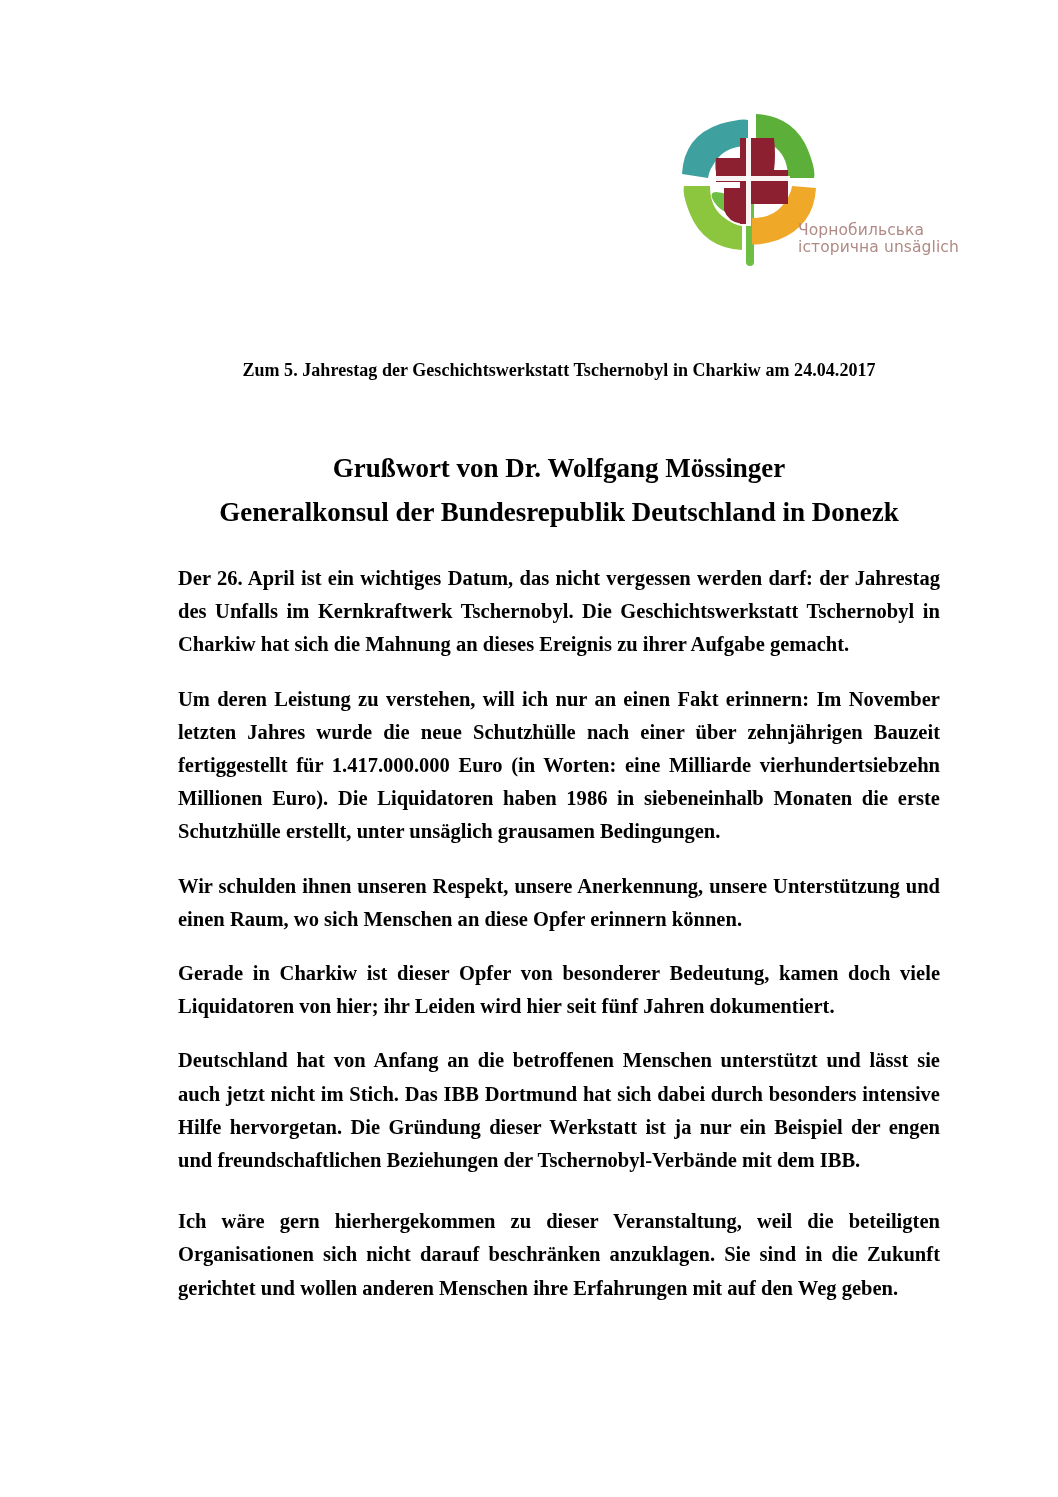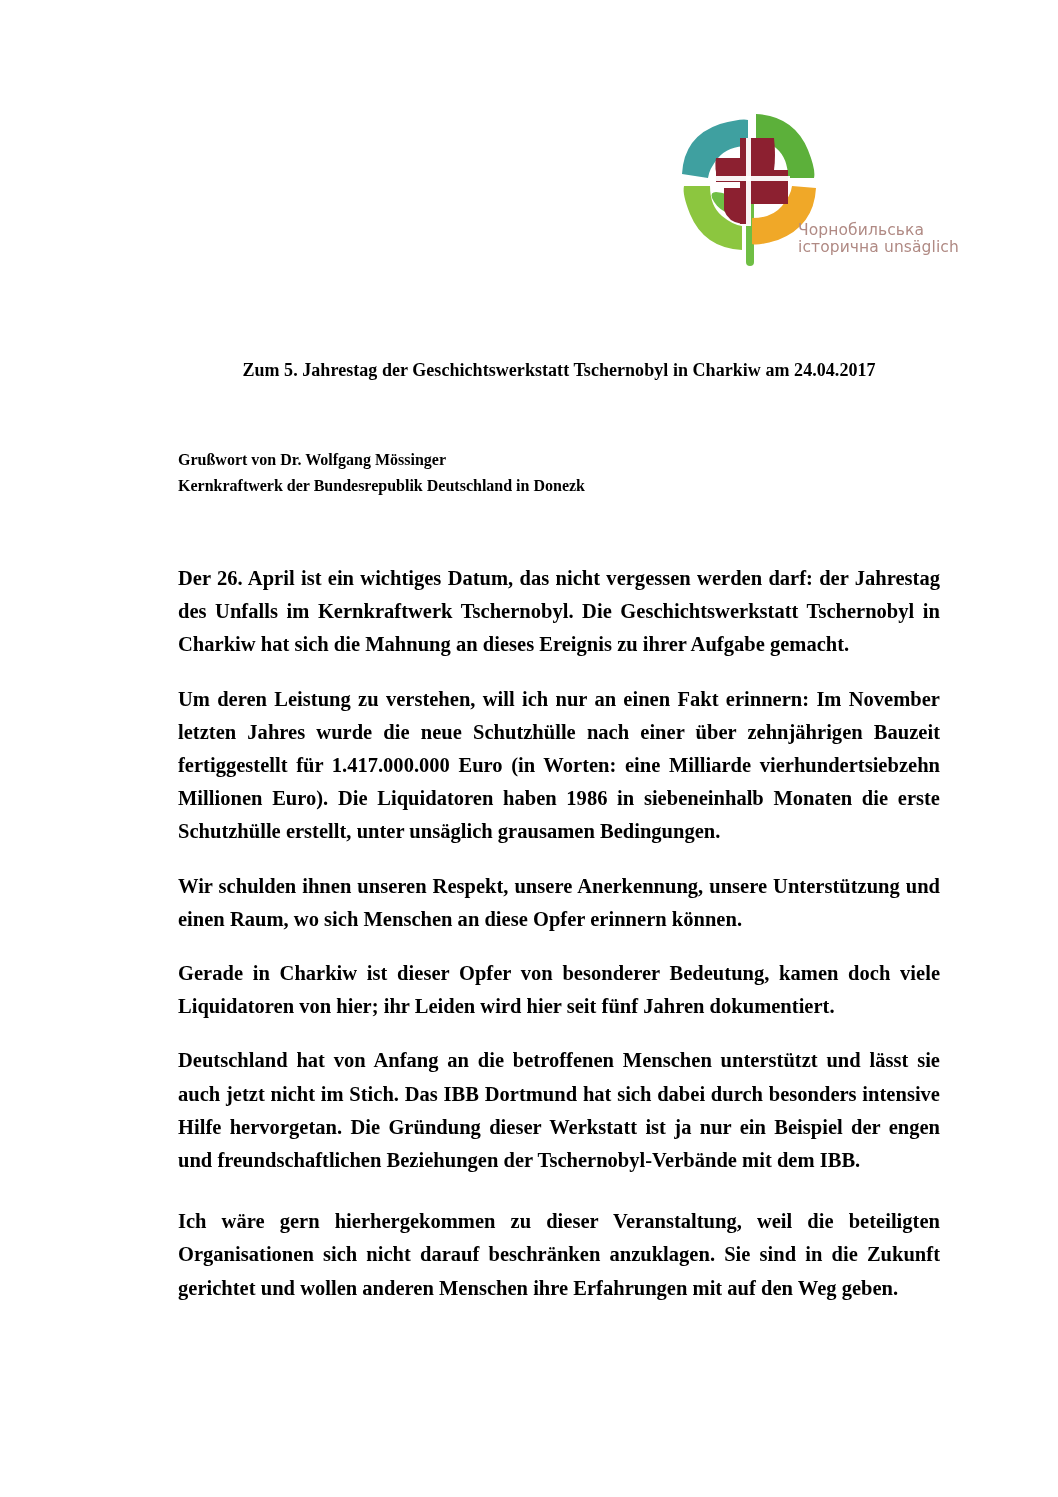--- a/index.html
+++ b/index.html
@@ -76,21 +76,22 @@
     letter-spacing: 0.05px;
     line-height: 1.25;
     white-space: nowrap;
   }
 
   .salutation {
     position: absolute;
     top: 447px;
     left: 0;
     width: 762px;
-    font-size: 16px;
+    text-align: center;
+    font-size: 27px;
     font-weight: bold;
     font-stretch: condensed;
     line-height: 1.62;
   }
   .salutation .line { display: block; white-space: nowrap; }
 
   .body-text {
     position: absolute;
     top: 562px;
     left: 0;
@@ -147,21 +148,21 @@
       <span>історична unsäglich</span>
     </div>
   </div>
 
   <div class="content">
 
     <div class="doc-title">Zum 5. Jahrestag der Geschichtswerkstatt Tschernobyl in Charkiw am 24.04.2017</div>
 
     <div class="salutation">
       <span class="line">Grußwort von Dr. Wolfgang Mössinger</span>
-      <span class="line">Kernkraftwerk der Bundesrepublik Deutschland in Donezk</span>
+      <span class="line">Generalkonsul der Bundesrepublik Deutschland in Donezk</span>
     </div>
 
     <div class="body-text">
         <p>Der 26. April ist ein wichtiges Datum, das nicht vergessen werden darf: der Jahrestag des Unfalls im Kernkraftwerk Tschernobyl. Die Geschichtswerkstatt Tschernobyl in Charkiw hat sich die Mahnung an dieses Ereignis zu ihrer Aufgabe gemacht.</p>
         <p>Um deren Leistung zu verstehen, will ich nur an einen Fakt erinnern: Im November letzten Jahres wurde die neue Schutzhülle nach einer über zehnjährigen Bauzeit fertiggestellt für 1.417.000.000 Euro (in Worten: eine Milliarde vierhundertsiebzehn Millionen Euro). Die Liquidatoren haben 1986 in siebeneinhalb Monaten die erste Schutzhülle erstellt, unter unsäglich grausamen Bedingungen.</p>
         <p>Wir schulden ihnen unseren Respekt, unsere Anerkennung, unsere Unterstützung und einen Raum, wo sich Menschen an diese Opfer erinnern können.</p>
         <p>Gerade in Charkiw ist dieser Opfer von besonderer Bedeutung, kamen doch viele Liquidatoren von hier; ihr Leiden wird hier seit fünf Jahren dokumentiert.</p>
         <p>Deutschland hat von Anfang an die betroffenen Menschen unterstützt und lässt sie auch jetzt nicht im Stich. Das IBB Dortmund hat sich dabei durch besonders intensive Hilfe hervorgetan. Die Gründung dieser Werkstatt ist ja nur ein Beispiel der engen und freundschaftlichen Beziehungen der Tschernobyl-Verbände mit dem IBB.</p>
         <p>Ich wäre gern hierhergekommen zu dieser Veranstaltung, weil die beteiligten Organisationen sich nicht darauf beschränken anzuklagen. Sie sind in die Zukunft gerichtet und wollen anderen Menschen ihre Erfahrungen mit auf den Weg geben.</p>
       </div>

